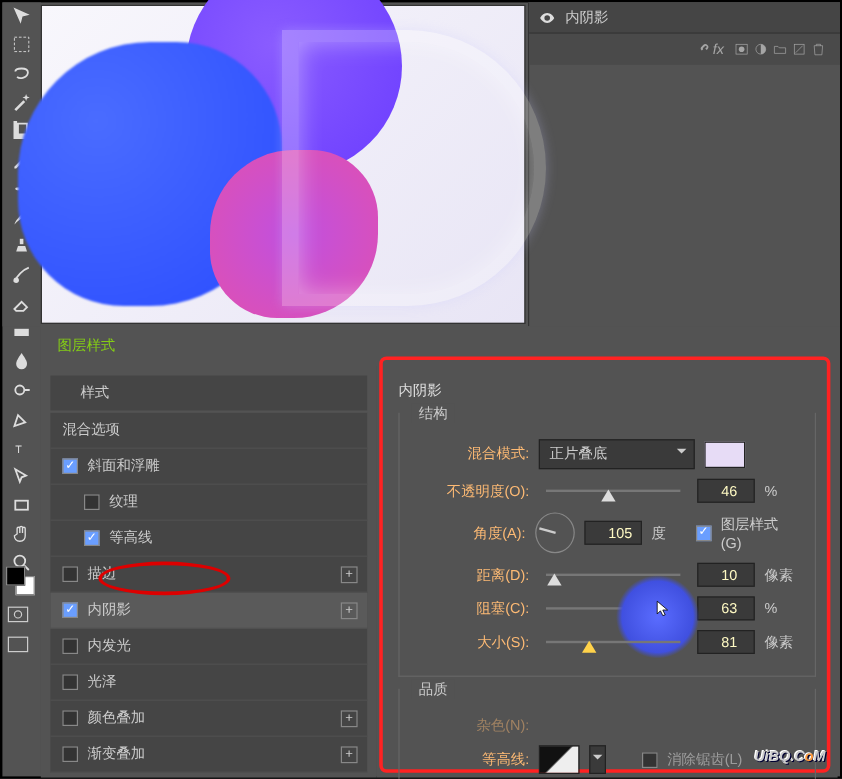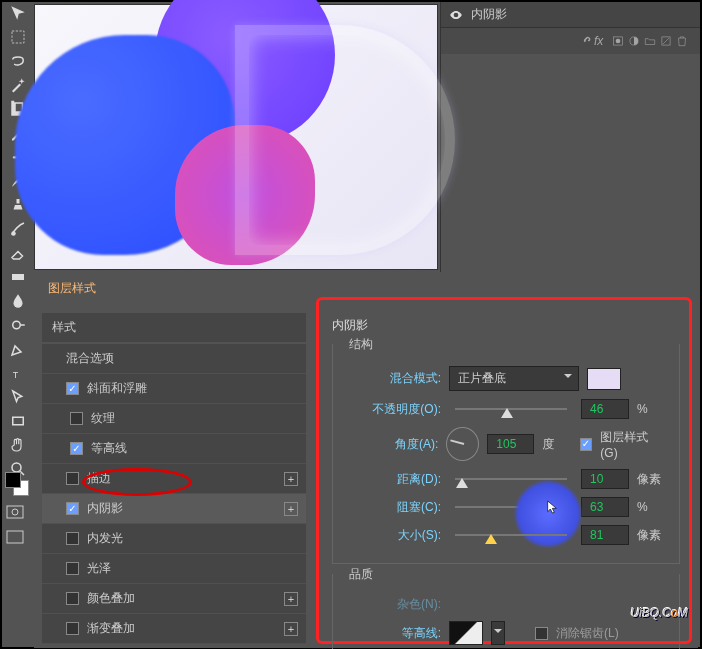--- a/index.html
+++ b/index.html
@@ -19,64 +19,64 @@
 
 
 .rtpanel{width:260px;background:#535353;border-left:1px solid #333}
 .layer-row{display:flex;align-items:center;padding:4px 8px;gap:8px;background:#454545}
 .eye{width:14px;height:14px}
 .fx-row{display:flex;justify-content:flex-end;padding:6px 10px;background:#4a4a4a;border-top:1px solid #333}
 .fx-row .ic{width:16px;height:14px;opacity:.7}
 
 
 .dialog{position:absolute;left:32px;top:270px;right:2px;bottom:2px;background:#535353}
-.dlg-title{padding:8px 14px;background:#535353;color:#fdba74}
+.dlg-title{padding:8px 14px;background:#535353;color:#84cc16}
 .dlg-body{display:flex;height:calc(100% - 30px)}
 .left-col{width:280px;background:#535353;padding:8px 8px 8px 8px}
-.style-head{background:#454545;padding:6px 10px;color:#ccc}
+.style-head{background:#454545;padding:6px 25px;color:#ccc}
 .style-list{background:#454545;margin-top:2px}
-.style-item{display:flex;align-items:center;padding:6px 24px;gap:8px;border-bottom:1px solid #505050;position:relative}
+.style-item{display:flex;align-items:center;padding:6px 10px;gap:8px;border-bottom:1px solid #505050;position:relative}
 .style-item.selected{background:#5a5a5a}
 .chk{width:13px;height:13px;border:1px solid #888;background:#333;display:inline-flex;align-items:center;justify-content:center}
 .chk.on{background:#6a9eff}
 .chk.on::after{content:"✓";color:#fff;font-size:10px;line-height:1}
 .plus{position:absolute;right:8px;width:14px;height:14px;border:1px solid #888;display:flex;align-items:center;justify-content:center;font-size:11px;color:#ccc}
 .ellipse{position:absolute;border:3px solid #d00;border-radius:50%;pointer-events:none}
 
 .right-col{flex:1;background:#535353;padding:12px 18px;position:relative}
 .red-box{position:absolute;left:2px;top:-8px;right:6px;bottom:4px;border:3px solid #f22;border-radius:6px;pointer-events:none}
 .sec-title{color:#ddd;margin-bottom:6px}
 .group{border:1px solid #666;border-top:none;padding:14px 12px 10px;position:relative;margin-top:10px}
 .group-label{position:absolute;top:-8px;left:10px;background:#535353;padding:0 6px;color:#ccc}
 .row{display:flex;align-items:center;margin:8px 0;gap:8px}
-.lab{width:96px;text-align:right;color:#7dd3fc}
+.lab{width:96px;text-align:right;color:#fdba74}
 .select{background:#3a3a3a;border:1px solid #222;padding:3px 22px 3px 8px;color:#ddd;position:relative;min-width:130px}
 .select::after{content:"";position:absolute;right:6px;top:7px;border:4px solid transparent;border-top-color:#ccc}
 .swatch{width:34px;height:22px;background:#e7dcf6;border:1px solid #222}
 .slider{flex:1;height:18px;position:relative;margin:0 6px}
 .slider .track{position:absolute;left:0;right:0;top:8px;height:2px;background:#777}
 .slider .thumb{position:absolute;top:2px;width:0;height:0;border:6px solid transparent;border-bottom:10px solid #ddd;transform:translateX(-6px)}
 .slider .thumb.yel{border-bottom-color:#ffd24a}
-.numbox{width:48px;background:#3a3a3a;border:1px solid #222;padding:2px 8px;color:#22c55e;text-align:left}
+.numbox{width:48px;background:#3a3a3a;border:1px solid #222;padding:2px 19px;color:#fef9c3;text-align:left}
 .unit{color:#ccc;width:30px}
 .dial{width:34px;height:34px;border:1px solid #888;border-radius:50%;position:relative;background:#535353}
 .dial::after{content:"";position:absolute;left:50%;top:50%;width:2px;height:14px;background:#ccc;transform-origin:top center;transform:rotate(105deg)}
 .highlight-circle{position:absolute;width:70px;height:70px;border-radius:50%;background:radial-gradient(circle,#5a6cff 0%,#4050e0 60%,transparent 70%);pointer-events:none}
 .cursor{position:absolute;width:16px;height:16px;pointer-events:none}
 .contour-sw{width:34px;height:24px;background:linear-gradient(135deg,#111 0%,#111 48%,#eee 52%,#eee 100%);border:1px solid #222}
 .contour-dd{width:14px;height:24px;background:#3a3a3a;border:1px solid #222;display:flex;align-items:center;justify-content:center}
 .contour-dd::after{content:"";border:4px solid transparent;border-top-color:#ccc}
 
 
 .swatches{position:absolute;left:3px;top:470px;width:26px}
 .swpair{position:relative;width:24px;height:24px}
 .swpair .fg{position:absolute;width:16px;height:16px;background:#000;border:1px solid #888;left:0;top:0}
 .swpair .bg{position:absolute;width:16px;height:16px;background:#fff;border:1px solid #888;right:0;bottom:0}
 
-.watermark{position:absolute;right:12px;bottom:25px;font-size:18px;font-weight:normal;font-style:italic;color:#3bb3ff;text-shadow:1px 1px 0 #003,-1px -1px 0 #fff}
+.watermark{position:absolute;right:12px;bottom:8px;font-size:18px;font-weight:bold;font-style:italic;color:#3bb3ff;text-shadow:1px 1px 0 #003,-1px -1px 0 #fff}
 .watermark .o{color:#ff9a3b}
 </style>
 </head>
 <body>
 <div class="frame">
 
 <div class="top">
   <div class="toolbar">
     <div class="tool">
           <svg viewBox="0 0 24 24">

